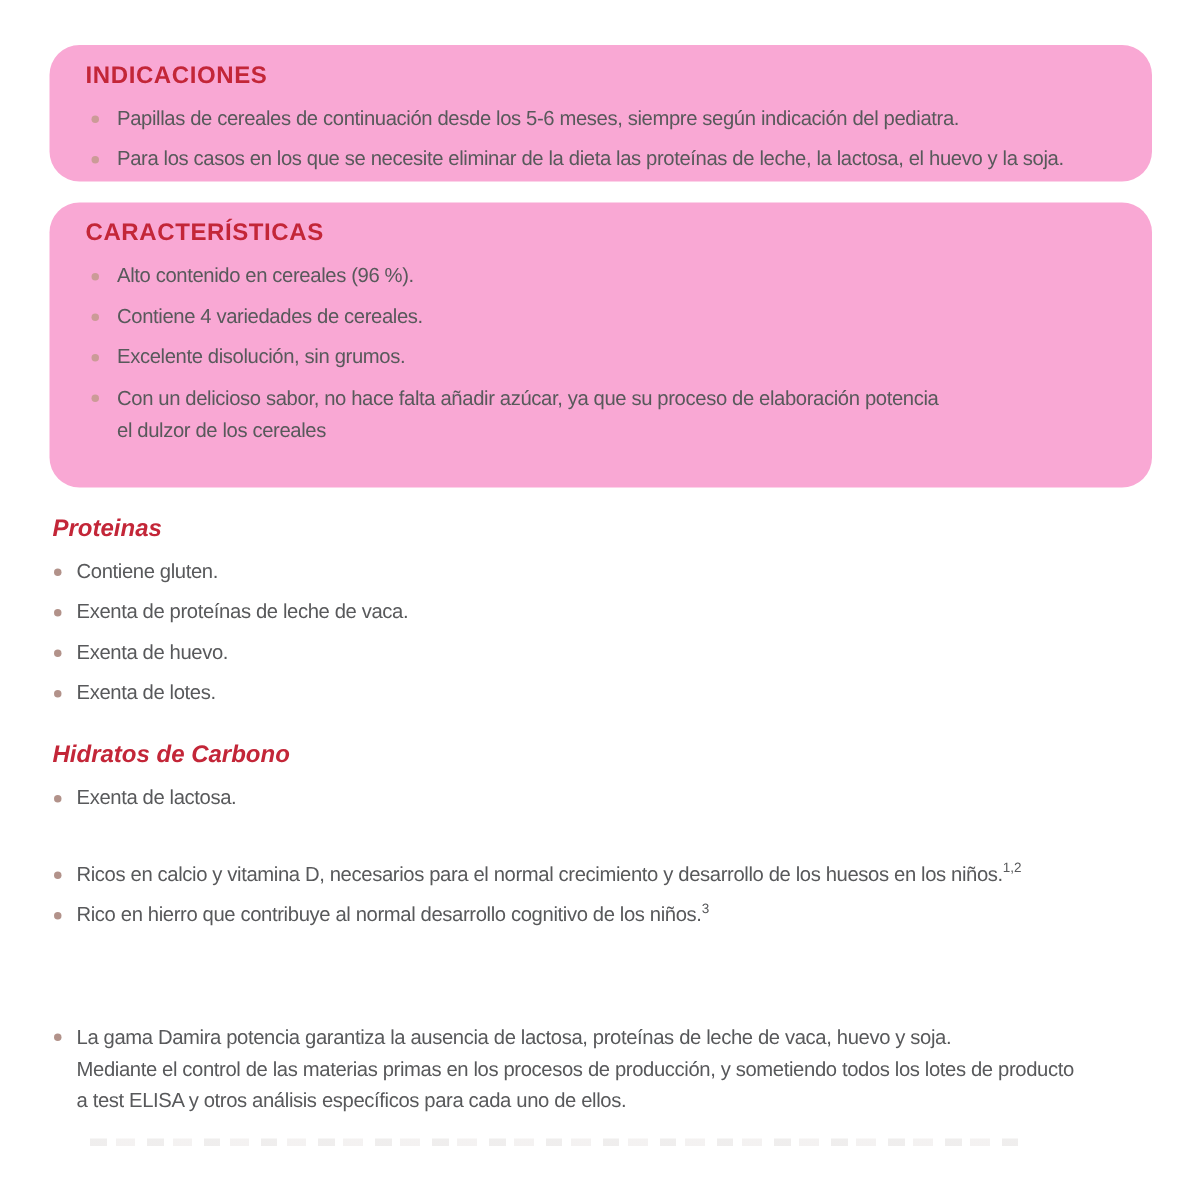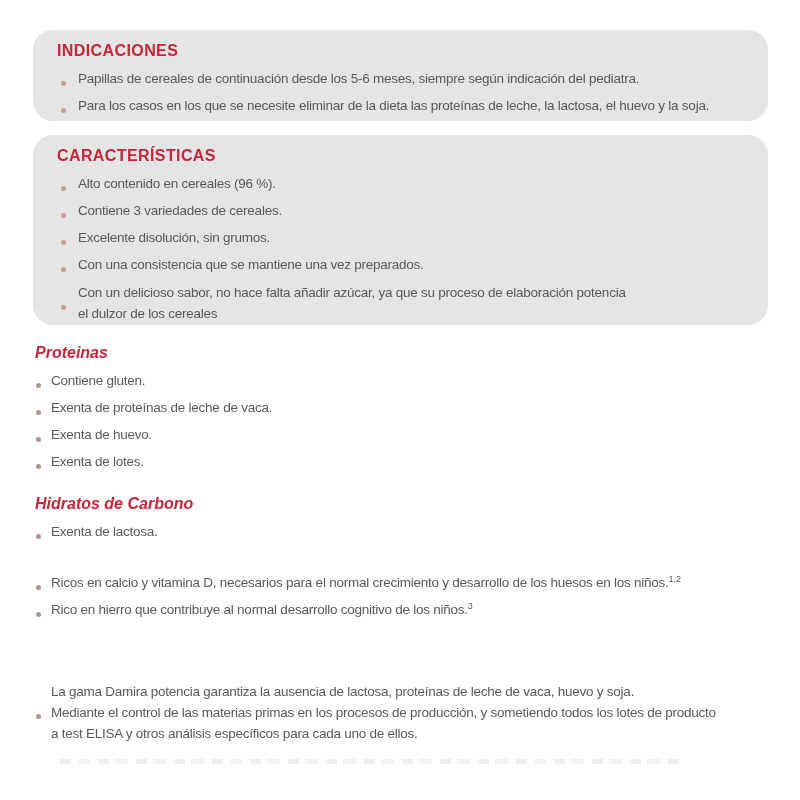--- a/index.html
+++ b/index.html
@@ -9,21 +9,21 @@
     height: 800px;
     background: #ffffff;
     font-family: "Liberation Sans", sans-serif;
     color: #58595b;
     overflow: hidden;
   }
   .panel {
     position: absolute;
     left: 33px;
     width: 735px;
-    background: #e5e5e5;
+    background: #f9a8d4;
     border-radius: 20px;
     box-sizing: border-box;
     padding: 12px 24px 10px 24px;
   }
   .panel-1 { top: 30px; height: 91px; }
   .panel-2 { top: 135px; height: 190px; }
   h2 {
     margin: 0;
     font-size: 16px;
     font-weight: bold;
@@ -33,21 +33,21 @@
   h3 {
     margin: 0 0 9px 0;
     font-size: 16px;
     font-weight: bold;
     color: #c32638;
     font-style: italic;
   }
   ul { list-style: none; margin: 9px 0 0 4px; padding: 0; }
   li {
     display: flex;
-    align-items: center;
+    align-items: flex-start;
     margin-bottom: 7px;
     line-height: 20px;
     font-size: 13.5px;
     letter-spacing: -0.25px;
   }
   .dot {
     flex: 0 0 auto;
     width: 5px;
     height: 5px;
     border-radius: 50%;
@@ -109,29 +109,25 @@
 
   <section class="panel panel-2">
     <h2>CARACTERÍSTICAS</h2>
     <ul>
       <li>
         <span class="dot"></span>
         <span class="bt">Alto contenido en cereales (96 %).</span>
       </li>
       <li>
         <span class="dot"></span>
-        <span class="bt">Contiene 3 variedades de cereales.</span>
+        <span class="bt">Contiene 4 variedades de cereales.</span>
       </li>
       <li>
         <span class="dot"></span>
         <span class="bt">Excelente disolución, sin grumos.</span>
-      </li>
-      <li>
-        <span class="dot"></span>
-        <span class="bt">Con una consistencia que se mantiene una vez preparados.</span>
       </li>
       <li>
         <span class="dot"></span>
         <span class="bt multiline">
           <div>Con un delicioso sabor, no hace falta añadir azúcar, ya que su proceso de elaboración potencia</div>
           <div>el dulzor de los cereales</div>
         </span>
       </li>
     </ul>
   </section>

